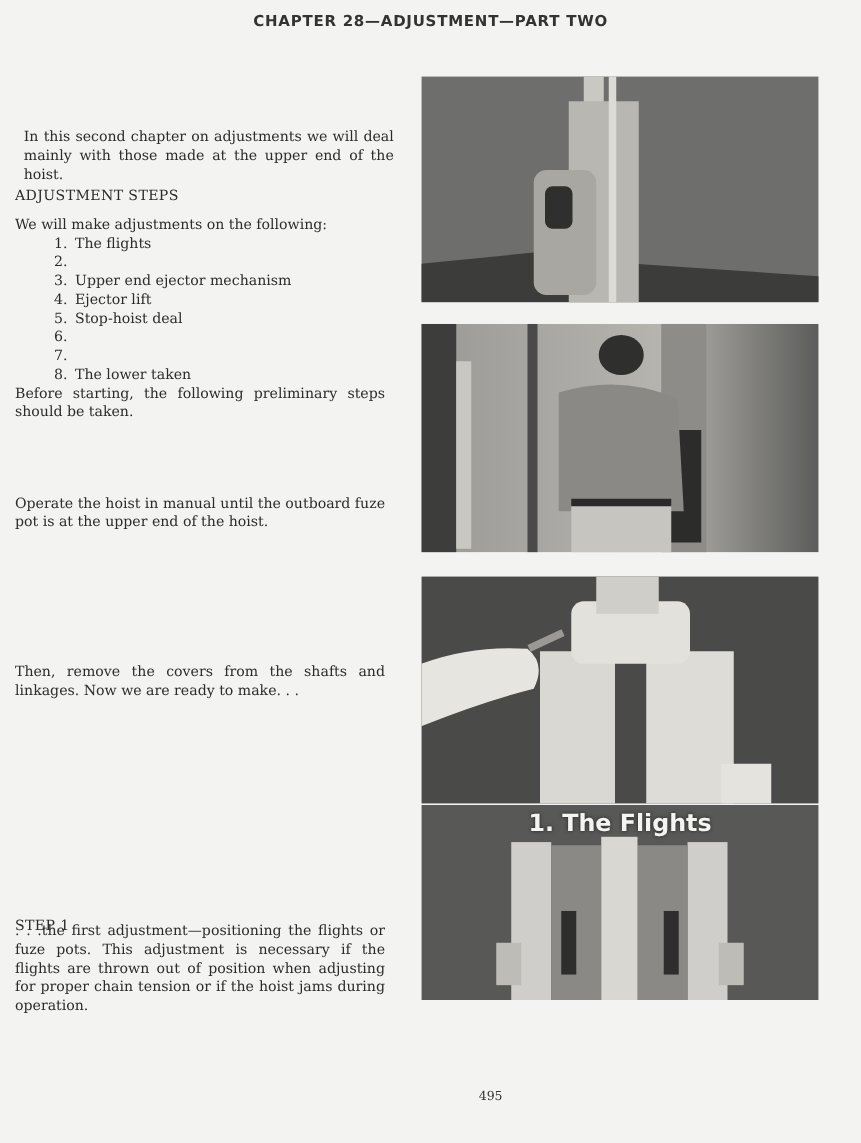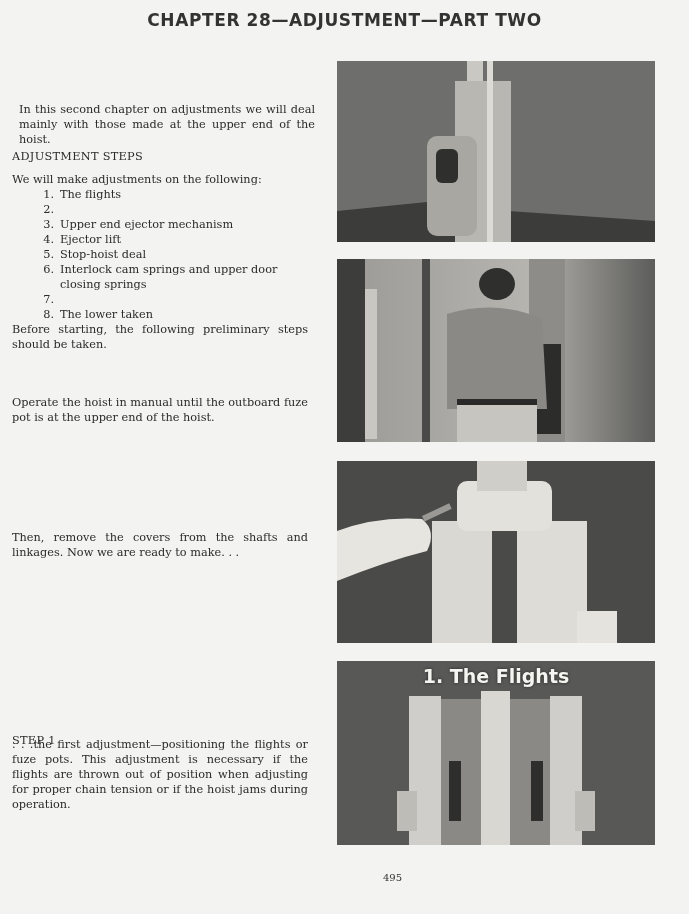--- a/index.html
+++ b/index.html
@@ -6,21 +6,21 @@
   body {
     width: 689px; height: 914px; position: relative; overflow: hidden;
     background: #f3f3f1;
     color: #2a2a2a;
     font-family: "DejaVu Serif", "Liberation Serif", serif;
   }
   .title {
     position: absolute; left: 0; width: 689px; top: 10px;
     text-align: center;
     font-family: "DejaVu Sans", "Liberation Sans", sans-serif;
-    font-weight: bold; font-size: 17px; letter-spacing: 0.6px;
+    font-weight: bold; font-size: 12px; letter-spacing: 0.6px;
     color: #333;
   }
   .text {
     position: absolute; left: 12px; width: 296px;
     font-size: 11.3px; line-height: 15px;
     color: #2b2b2b;
     text-align: justify;
   }
   .heading { font-size: 11.3px; letter-spacing: 0.3px; text-align: left; }
   ol.steps { list-style: none; margin: 0; padding: 0; }
@@ -70,21 +70,20 @@
     <li>
         <span class="num">4.</span>
         <span class="lbl">Ejector lift</span>
       </li>
     <li>
         <span class="num">5.</span>
         <span class="lbl">Stop-hoist deal</span>
       </li>
     <li>
         <span class="num">6.</span>
-        <span class="lbl" style="width:200px;">Interlock cam springs and upper door closing springs</span>
       </li>
     <li>
         <span class="num">7.</span>
       </li>
     <li>
         <span class="num">8.</span>
         <span class="lbl">The lower taken</span>
       </li>
   </ol>
   <div>Before starting, the following preliminary steps should be taken.</div>
@@ -138,21 +137,21 @@
     <rect x="95" y="60" width="60" height="122" fill="#d9d8d3"></rect>
     <rect x="180" y="60" width="70" height="122" fill="#dddcd7"></rect>
     <rect x="120" y="20" width="95" height="50" rx="10" fill="#e2e1dc"></rect>
     <rect x="140" y="0" width="50" height="30" fill="#cfcec9"></rect>
     <rect x="240" y="150" width="40" height="32" fill="#e4e3de"></rect>
     <path d="M0 70 Q40 55 85 58 Q100 70 90 90 Q50 100 0 120 Z" fill="#e6e5e0"></path>
     <rect x="85" y="55" width="30" height="6" fill="#9a9995" transform="rotate(-25 85 55)"></rect>
   </svg>
 </div>
 
-<div class="photo" style="top:661px;height:184px;">
+<div class="photo" style="top:644px;height:156px;">
   <svg viewBox="0 0 318 184" preserveAspectRatio="none">
     <rect width="318" height="184" fill="#585856"></rect>
     <rect x="72" y="35" width="32" height="149" fill="#cfceca"></rect>
     <rect x="213" y="35" width="32" height="149" fill="#cfceca"></rect>
     <rect x="104" y="38" width="40" height="146" fill="#8a8985"></rect>
     <rect x="173" y="38" width="40" height="146" fill="#8a8985"></rect>
     <rect x="144" y="30" width="29" height="154" fill="#d8d7d2"></rect>
     <rect x="112" y="100" width="12" height="60" fill="#2e2e2d"></rect>
     <rect x="194" y="100" width="12" height="60" fill="#2e2e2d"></rect>
     <rect x="60" y="130" width="20" height="40" fill="#bdbcb7"></rect>

